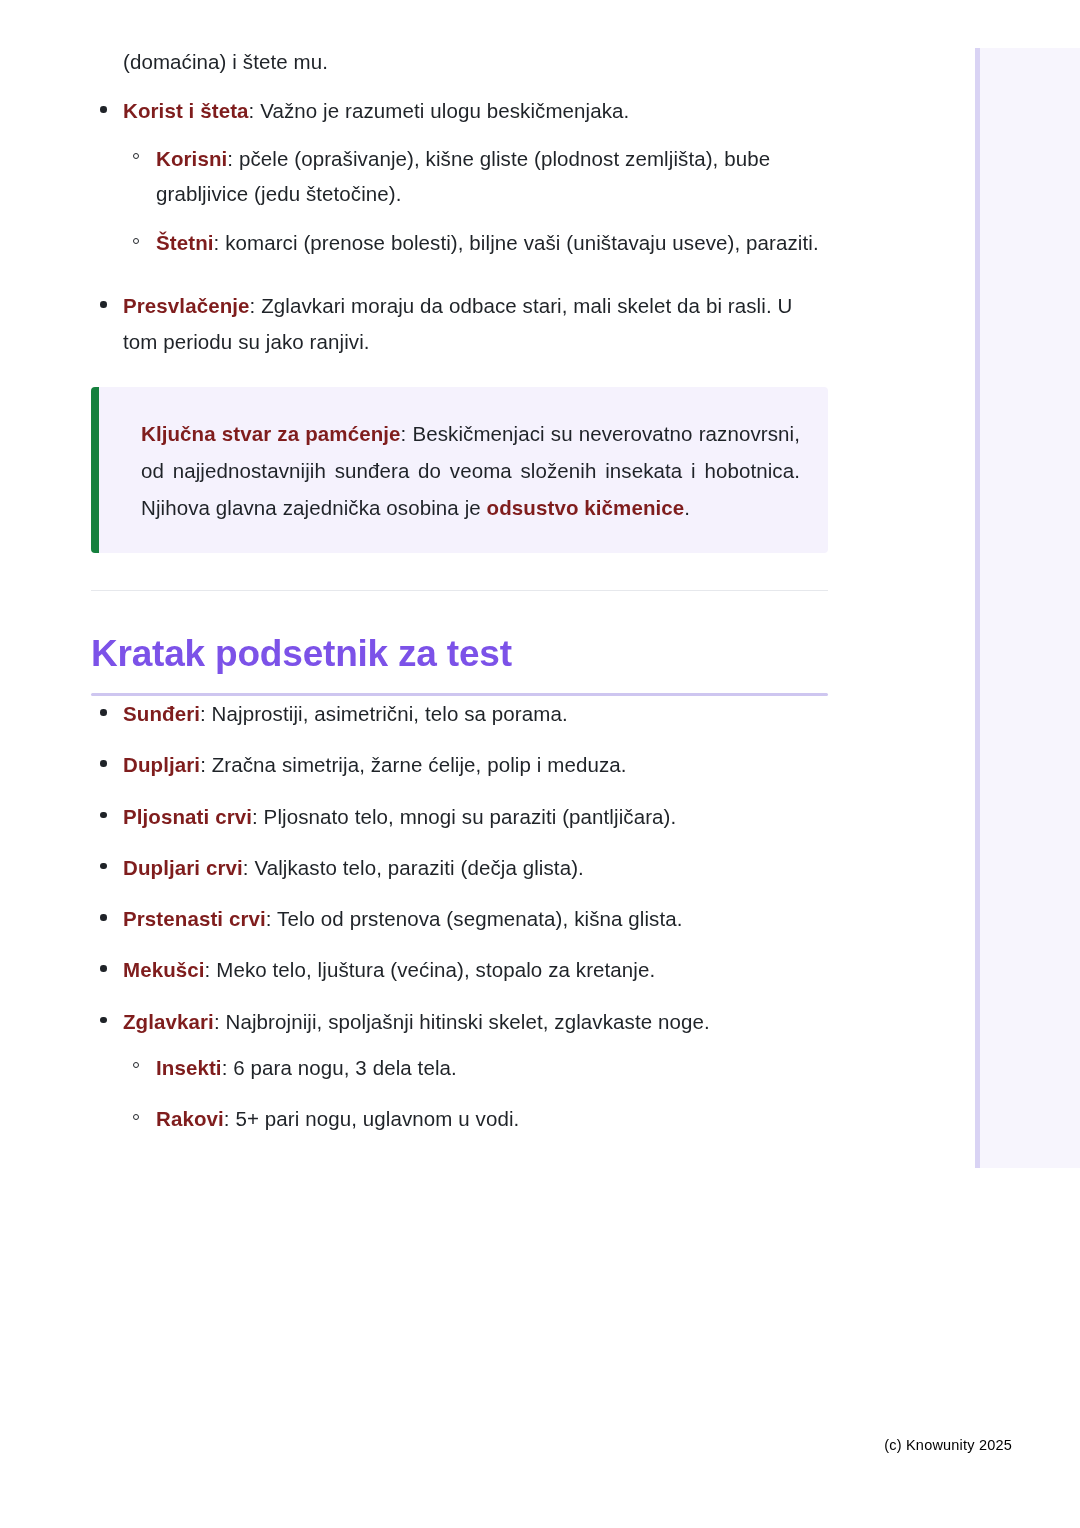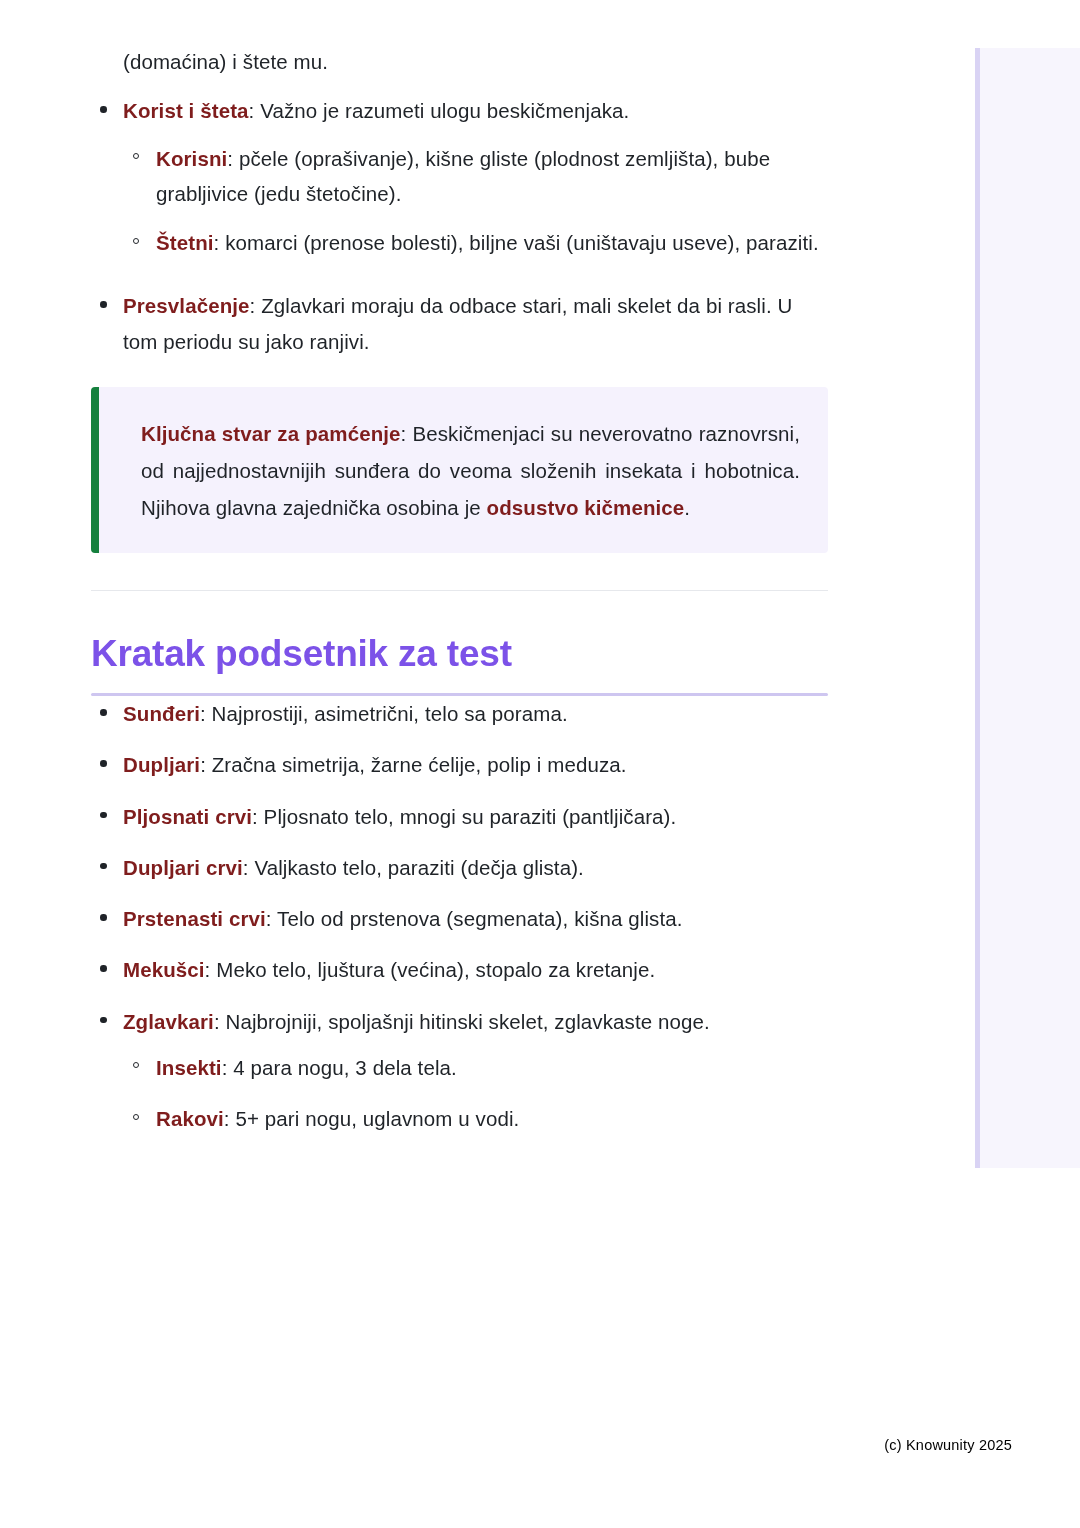--- a/index.html
+++ b/index.html
@@ -232,21 +232,21 @@
       <li class="bullet-item">
         <span class="term">Prstenasti crvi</span><span>: Telo od prstenova (segmenata), kišna glista.</span>
       </li>
       <li class="bullet-item">
         <span class="term">Mekušci</span><span>: Meko telo, ljuštura (većina), stopalo za kretanje.</span>
       </li>
       <li class="bullet-item">
         <span class="term">Zglavkari</span><span>: Najbrojniji, spoljašnji hitinski skelet, zglavkaste noge.</span>
         <ul class="sub-bullets">
           <li class="sub-bullet-item">
-            <span class="term">Insekti</span><span>: 4 para nogu, 3 dela tela.</span>
+            <span class="term">Insekti</span><span>: 6 para nogu, 3 dela tela.</span>
           </li>
           <li class="sub-bullet-item">
             <span class="term">Rakovi</span><span>: 5+ pari nogu, uglavnom u vodi.</span>
           </li>
         </ul>
       </li>
 
     </ul>
 
   </div>

